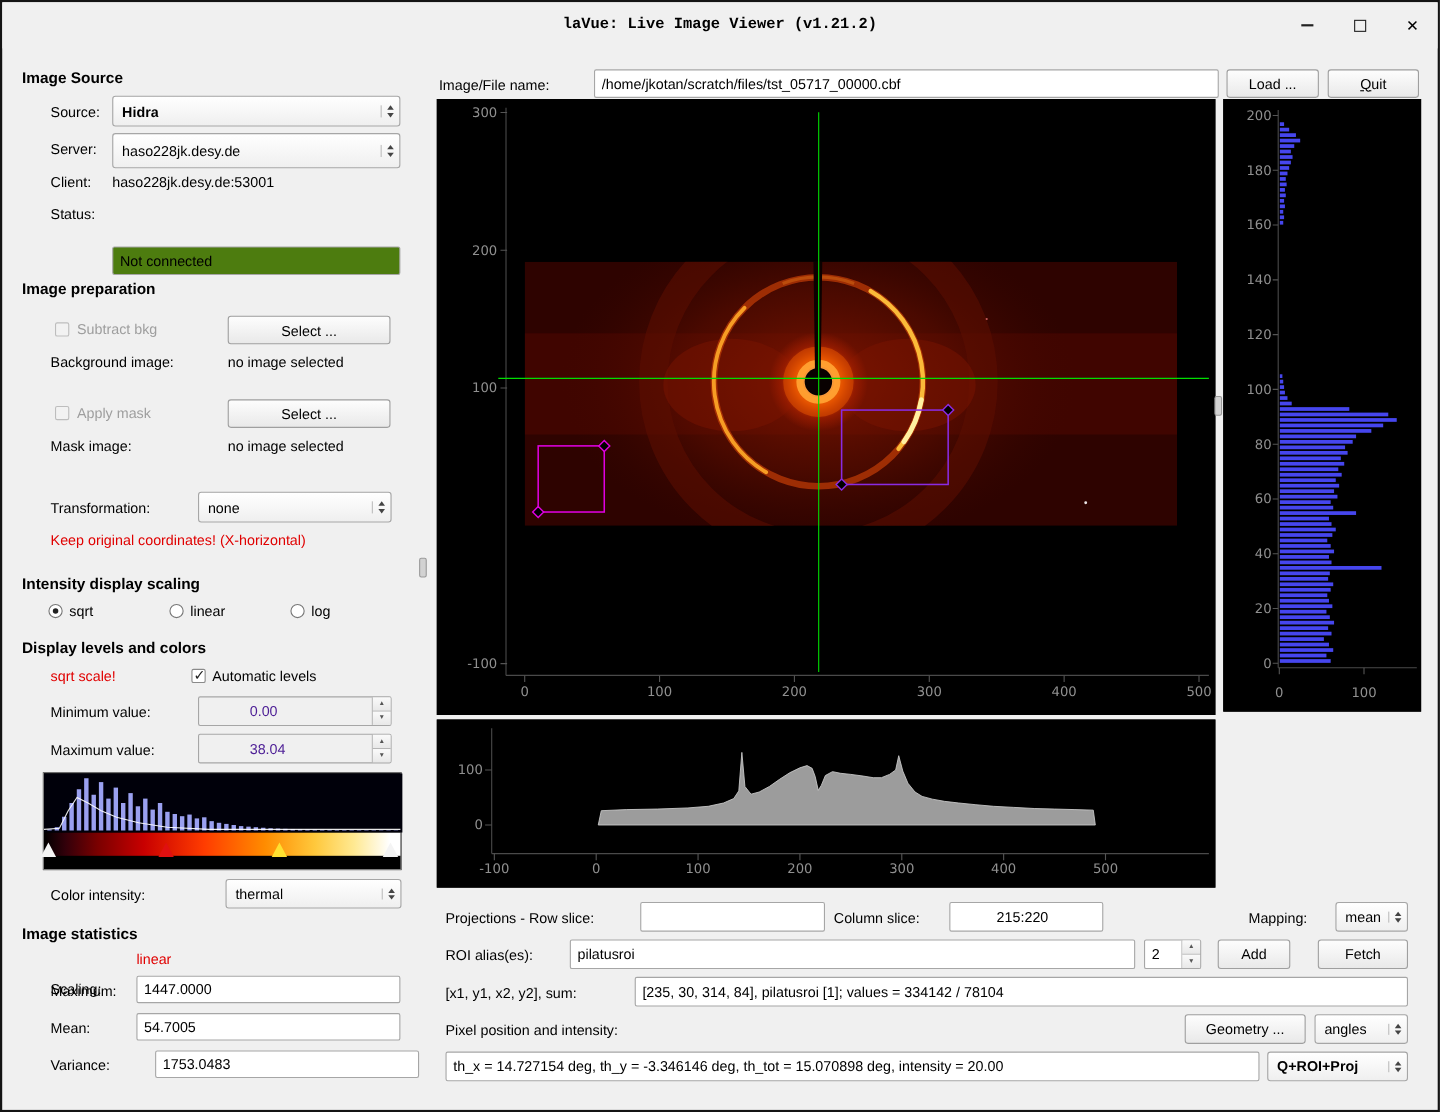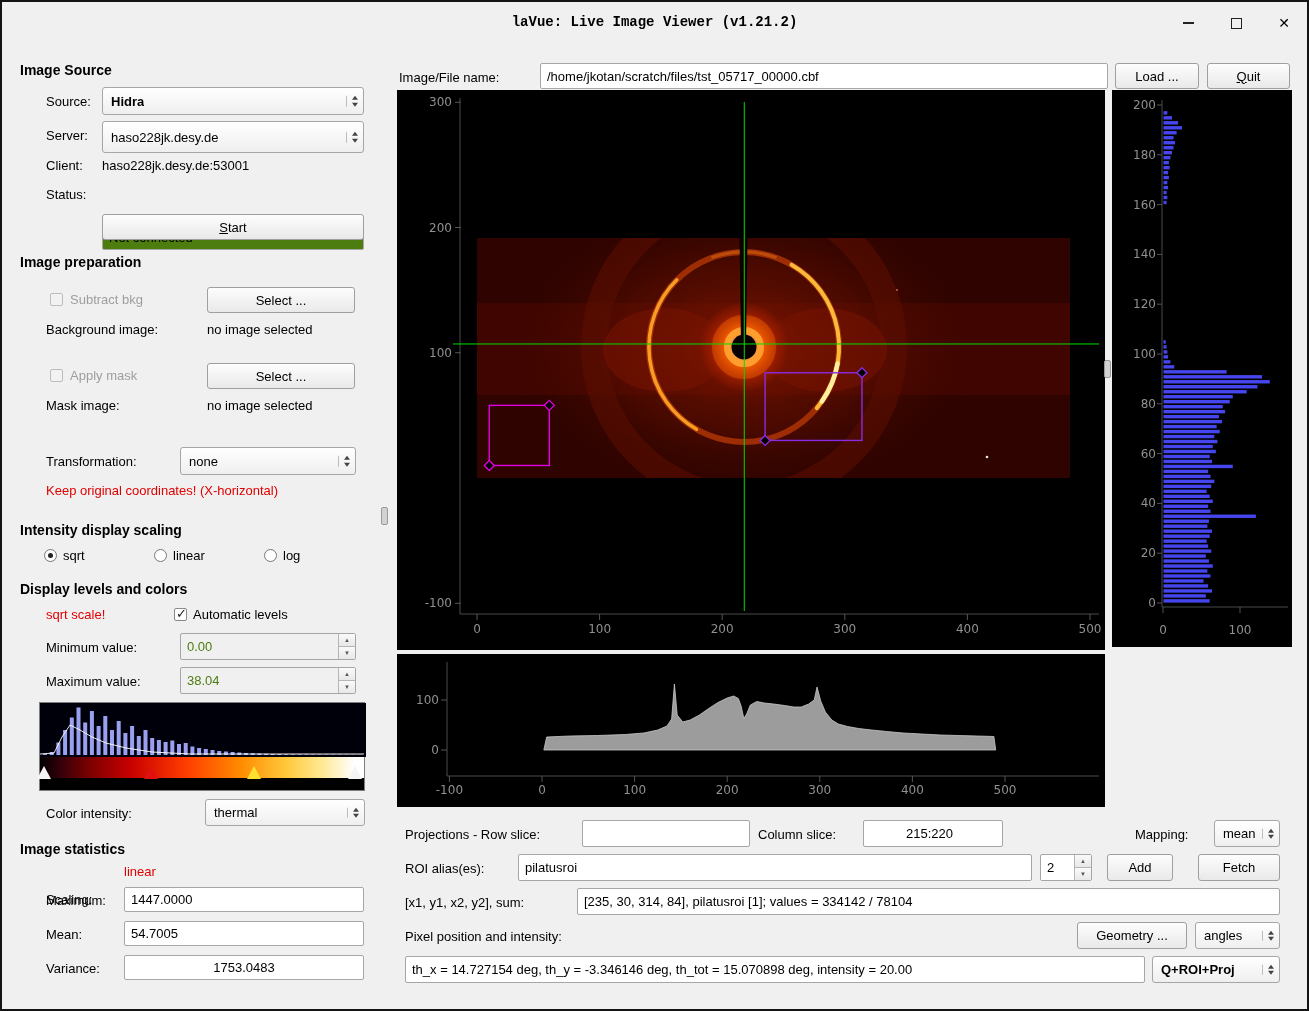--- a/index.html
+++ b/index.html
@@ -34,21 +34,21 @@
   .combo.bold .ctext{font-weight:bold;}
   .combo-arrows{position:absolute;right:5px;top:50%;transform:translateY(-50%);
     display:flex;flex-direction:column;align-items:center;padding-left:5px;border-left:1px solid #bdbdbd;}
   .tri{display:block;width:0;height:0;border-left:3.5px solid transparent;border-right:3.5px solid transparent;}
   .tri.up{border-bottom:4px solid #444;margin-bottom:2.5px;}
   .tri.down{border-top:4px solid #444;}
   .spin{background:#fff;border:1px solid #a6a6a6;border-radius:2px;display:flex;align-items:center;
     position:absolute;box-sizing:border-box;}
   .spin .stext{flex:1;padding:0 6px;white-space:nowrap;overflow:hidden;}
   .spin.disabled{background:#f0f0f0;}
-  .spin.disabled .stext{color:#4d7c0f;}
+  .spin.disabled .stext{color:#4c1d95;margin-left:40px;}
   .spin-btns{width:16px;height:100%;border-left:1px solid #b5b5b5;display:flex;flex-direction:column;}
   .spin-btns span{flex:1;display:flex;align-items:center;justify-content:center;font-size:6px;color:#555;background:linear-gradient(#fafafa,#e8e8e8);}
   .spin-btns span:first-child{border-bottom:1px solid #b5b5b5;}
   .checkbox{width:13px;height:13px;background:#fff;border:1px solid #8a8a8a;border-radius:2px;position:absolute;}
   .checkbox.disabled{background:#f2f2f2;border-color:#bdbdbd;}
   .checkbox.checked::after{content:"✓";position:absolute;left:1px;top:-3px;font-size:13px;font-weight:bold;color:#222;}
   .radio{width:13px;height:13px;border:1px solid #777;border-radius:50%;background:#fff;position:absolute;}
   .radio.sel::after{content:"";position:absolute;left:3px;top:3px;width:5px;height:5px;border-radius:50%;background:#222;}
 
   .plot{background:#000;}
@@ -102,23 +102,20 @@
         <i class="tri down"></i>
       </span>
   </div>
 
   <div class="abs lbl" style="left:44px;top:156px">Client:</div>
   <div class="abs lbl" style="left:100px;top:156px">haso228jk.desy.de:53001</div>
 
   <div class="abs lbl" style="left:44px;top:185px">Status:</div>
   <input class="field yellow abs" style="left: 100px; top: 178px; width: 262px; height: 26px;" readonly="" value="Not connected">
 
-  <button class="btn abs" style="left:100px;top:212px;width:262px;height:26px">
-    <span><u>S</u>tart</span>
-  </button>
 
   <div class="abs hdr" style="left:18px;top:252px">Image preparation</div>
 
   <span class="checkbox disabled abs" style="left:48px;top:291px"></span>
   <div class="abs lbl gray" style="left:68px;top:290px">Subtract bkg</div>
   <button class="btn abs" style="left:205px;top:285px;width:148px;height:26px">
     <span>Select ...</span>
   </button>
 
   <div class="abs lbl" style="left:44px;top:320px">Background image:</div>
@@ -253,21 +250,21 @@
   <div class="abs lbl" style="left:44px;top:890px">Scaling:</div>
   <div class="abs lbl red" style="left:122px;top:862px">linear</div>
 
   <div class="abs lbl" style="left:44px;top:891px">Maximum:</div>
   <input class="field abs" style="left: 122px; top: 885px; width: 240px; height: 25px;" readonly="" value="1447.0000">
 
   <div class="abs lbl" style="left:44px;top:925px">Mean:</div>
   <input class="field abs" style="left: 122px; top: 919px; width: 240px; height: 25px;" readonly="" value="54.7005">
 
   <div class="abs lbl" style="left:44px;top:959px">Variance:</div>
-  <input class="field abs" style="left: 122px; top: 953px; width: 240px; height: 25px; text-align: center;" readonly="" value="1753.0483">
+  <input class="field abs" style="left: 139px; top: 953px; width: 240px; height: 25px;" readonly="" value="1753.0483">
 
   <div class="abs lbl" style="left:397px;top:68px">Image/File name:</div>
   <input class="field abs" style="left: 538px; top: 61px; width: 568px; height: 26px;" value="/home/jkotan/scratch/files/tst_05717_00000.cbf">
   <button class="btn abs" style="left:1113px;top:61px;width:84px;height:26px">
     <span>Load ...</span>
   </button>
   <button class="btn abs" style="left:1205px;top:61px;width:83px;height:26px">
     <span><u>Q</u>uit</span>
   </button>
 

